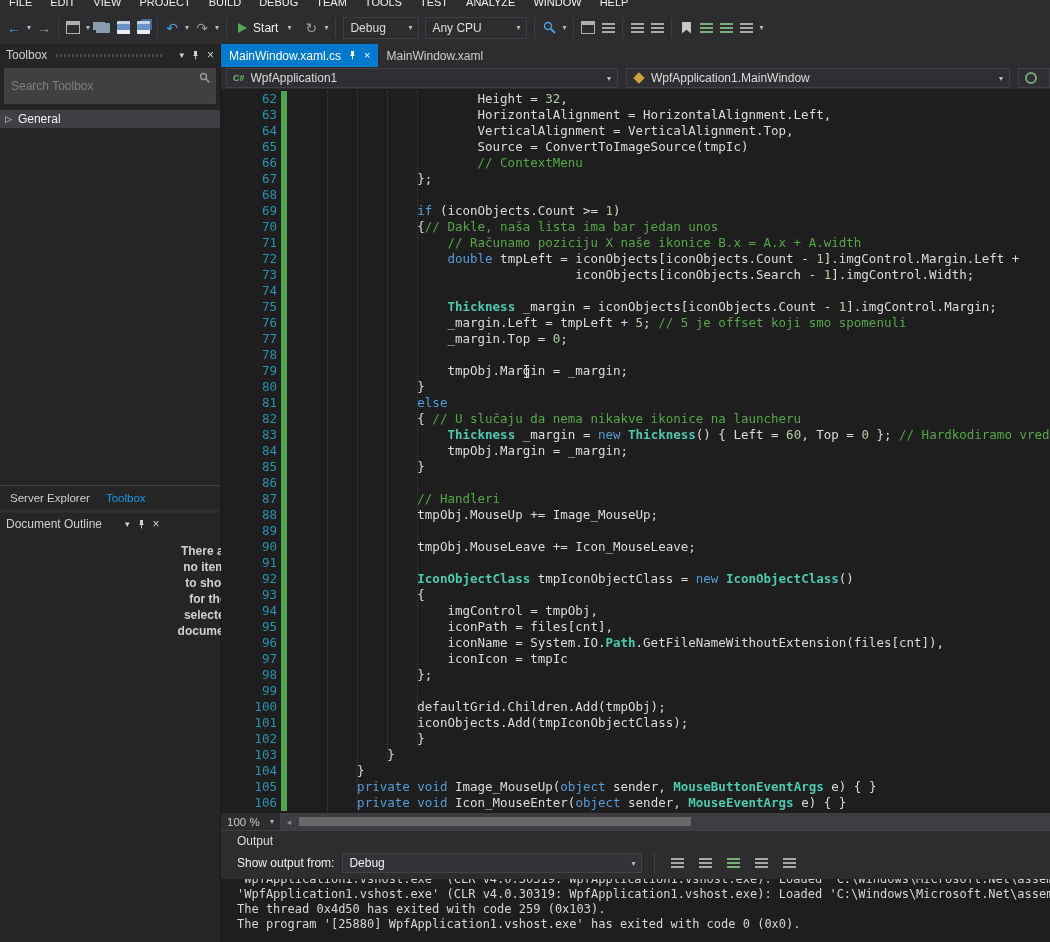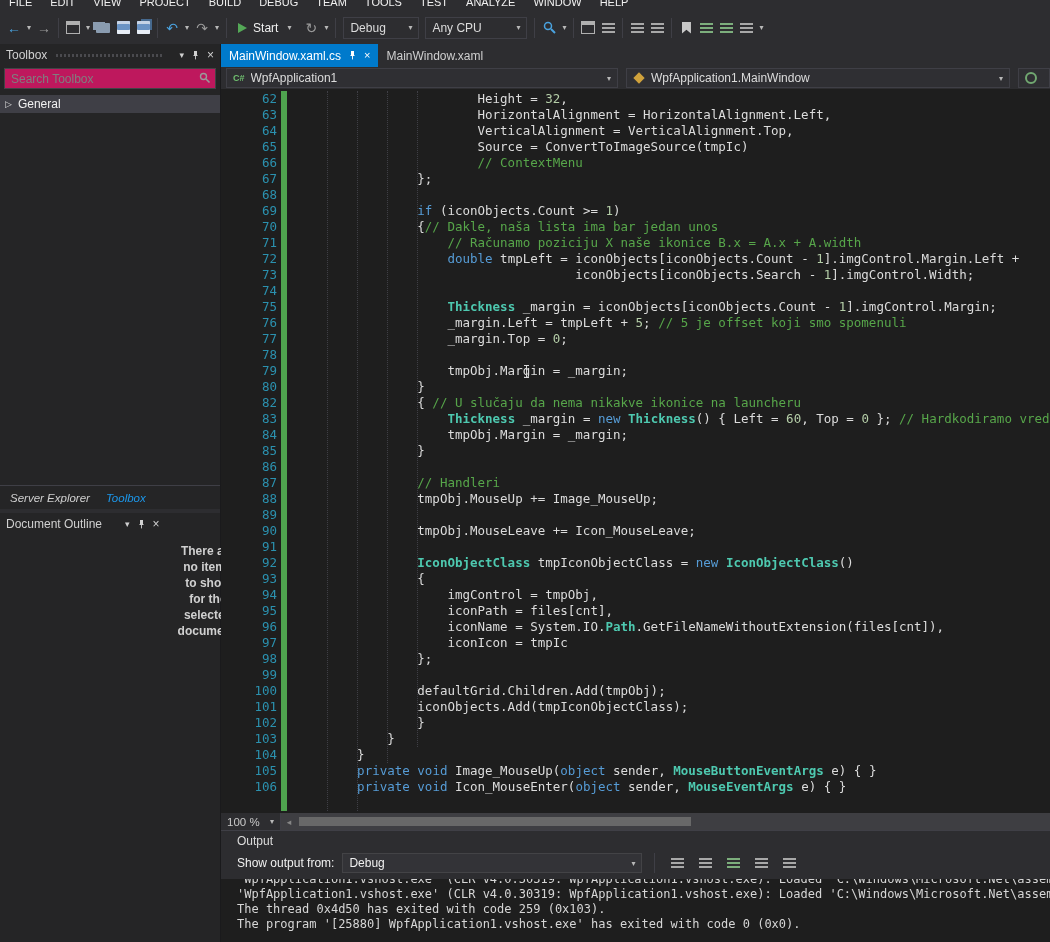--- a/index.html
+++ b/index.html
@@ -35,28 +35,28 @@
   .main{flex:1;display:flex;min-height:0;}
   
   .sidebar{width:220px;flex:0 0 auto;background:#252526;display:flex;flex-direction:column;border-right:1px solid #1a1a1c;}
   .panel-toolbox{height:465px;flex:0 0 auto;display:flex;flex-direction:column;}
   .panel-docoutline{flex:1;display:flex;flex-direction:row;min-height:0;}
   .panel-header{height:22px;flex:0 0 auto;display:flex;align-items:center;padding:0 6px;color:#d0d0d0;}
   .grip{flex:1;height:5px;margin:0 8px;background-image:radial-gradient(#4a4a4e 1px,transparent 1.3px);background-size:4px 5px;}
   .ph-icon{color:#d0d0d0;font-size:9px;margin-left:7px;display:flex;align-items:center;}
   .ph-icon.x{font-size:12px;}
   .searchwrap{position:relative;margin:2px 4px 6px;}
-  .searchwrap input{width:100%;box-sizing:border-box;height:21px;background:#be185d;border:1px solid #434346;
+  .searchwrap input{width:100%;box-sizing:border-box;height:36px;background:#404040;border:1px solid #434346;
           color:#e0e0e0;font:12px "Liberation Sans",sans-serif;padding:0 24px 0 6px;outline:none;}
   .searchwrap input::placeholder{color:#7f7f7f;}
   .mag{position:absolute;right:5px;top:4px;}
   .category-row{height:18px;display:flex;align-items:center;gap:6px;padding:0 5px;background:#3f3f46;color:#f1f1f1;}
   .cat-chev{font-size:9px;color:#dcdcdc;}
   .spacer{flex:1;}
-  .bottom-tabs{height:23px;flex:0 0 auto;display:flex;align-items:center;padding-left:2px;border-top:1px solid #3f3f46;font-style:italic;}
+  .bottom-tabs{height:23px;flex:0 0 auto;display:flex;align-items:center;padding-left:2px;border-top:1px solid #3f3f46;}
   .btab{padding:4px 8px;font-size:11.5px;color:#d0d0d0;}
   .btab.active{color:#1c97ea;}
   .hsplit{height:4px;background:#2d2d30;flex:0 0 auto;}
   .empty-msg{margin:30px 12px 0;text-align:center;color:#d0d0d0;line-height:16px;font-weight:bold;}
   
   .rightcol{flex:1;display:flex;flex-direction:column;min-width:0;}
   
   .tabbar{height:23px;flex:0 0 auto;background:#2d2d30;display:flex;align-items:stretch;}
   .etab{display:flex;align-items:center;gap:7px;padding:0 8px;font-size:12px;color:#cfcfcf;}
   .etab.active{background:#007acc;color:#fff;}
@@ -321,20 +321,21 @@
             <div class="code-line"><span class="ln">71</span><span class="lt"><span class="s-c">                // Računamo poziciju X naše ikonice B.x = A.x + A.width</span></span></div>
             <div class="code-line"><span class="ln">72</span><span class="lt"><span class="s-p">                </span><span class="s-k">double</span><span class="s-p"> tmpLeft = iconObjects[iconObjects.Count - </span><span class="s-n">1</span><span class="s-p">].imgControl.Margin.Left +</span></span></div>
             <div class="code-line"><span class="ln">73</span><span class="lt"><span class="s-p">                                 iconObjects[iconObjects.Search - </span><span class="s-n">1</span><span class="s-p">].imgControl.Width;</span></span></div>
             <div class="code-line"><span class="ln">74</span><span class="lt"></span></div>
             <div class="code-line"><span class="ln">75</span><span class="lt"><span class="s-p">                </span><span class="s-t">Thickness</span><span class="s-p"> _margin = iconObjects[iconObjects.Count - </span><span class="s-n">1</span><span class="s-p">].imgControl.Margin;</span></span></div>
             <div class="code-line"><span class="ln">76</span><span class="lt"><span class="s-p">                _margin.Left = tmpLeft + </span><span class="s-n">5</span><span class="s-p">; </span><span class="s-c">// 5 je offset koji smo spomenuli</span></span></div>
             <div class="code-line"><span class="ln">77</span><span class="lt"><span class="s-p">                _margin.Top = </span><span class="s-n">0</span><span class="s-p">;</span></span></div>
             <div class="code-line"><span class="ln">78</span><span class="lt"></span></div>
             <div class="code-line"><span class="ln">79</span><span class="lt"><span class="s-p">                tmpObj.Margin = _margin;</span></span></div>
             <div class="code-line"><span class="ln">80</span><span class="lt"><span class="s-p">            }</span></span></div>
+            <div class="code-line"><span class="ln">81</span><span class="lt"><span class="s-p">            </span><span class="s-k">else</span></span></div>
             <div class="code-line"><span class="ln">82</span><span class="lt"><span class="s-p">            { </span><span class="s-c">// U slučaju da nema nikakve ikonice na launcheru</span></span></div>
             <div class="code-line"><span class="ln">83</span><span class="lt"><span class="s-p">                </span><span class="s-t">Thickness</span><span class="s-p"> _margin = </span><span class="s-k">new</span><span class="s-p"> </span><span class="s-t">Thickness</span><span class="s-p">() { Left = </span><span class="s-n">60</span><span class="s-p">, Top = </span><span class="s-n">0</span><span class="s-p"> }; </span><span class="s-c">// Hardkodiramo vrednos</span></span></div>
             <div class="code-line"><span class="ln">84</span><span class="lt"><span class="s-p">                tmpObj.Margin = _margin;</span></span></div>
             <div class="code-line"><span class="ln">85</span><span class="lt"><span class="s-p">            }</span></span></div>
             <div class="code-line"><span class="ln">86</span><span class="lt"></span></div>
             <div class="code-line"><span class="ln">87</span><span class="lt"><span class="s-c">            // Handleri</span></span></div>
             <div class="code-line"><span class="ln">88</span><span class="lt"><span class="s-p">            tmpObj.MouseUp += Image_MouseUp;</span></span></div>
             <div class="code-line"><span class="ln">89</span></div>
             <div class="code-line"><span class="ln">90</span><span class="lt"><span class="s-p">            tmpObj.MouseLeave += Icon_MouseLeave;</span></span></div>
             <div class="code-line"><span class="ln">91</span><span class="lt"></span></div>

